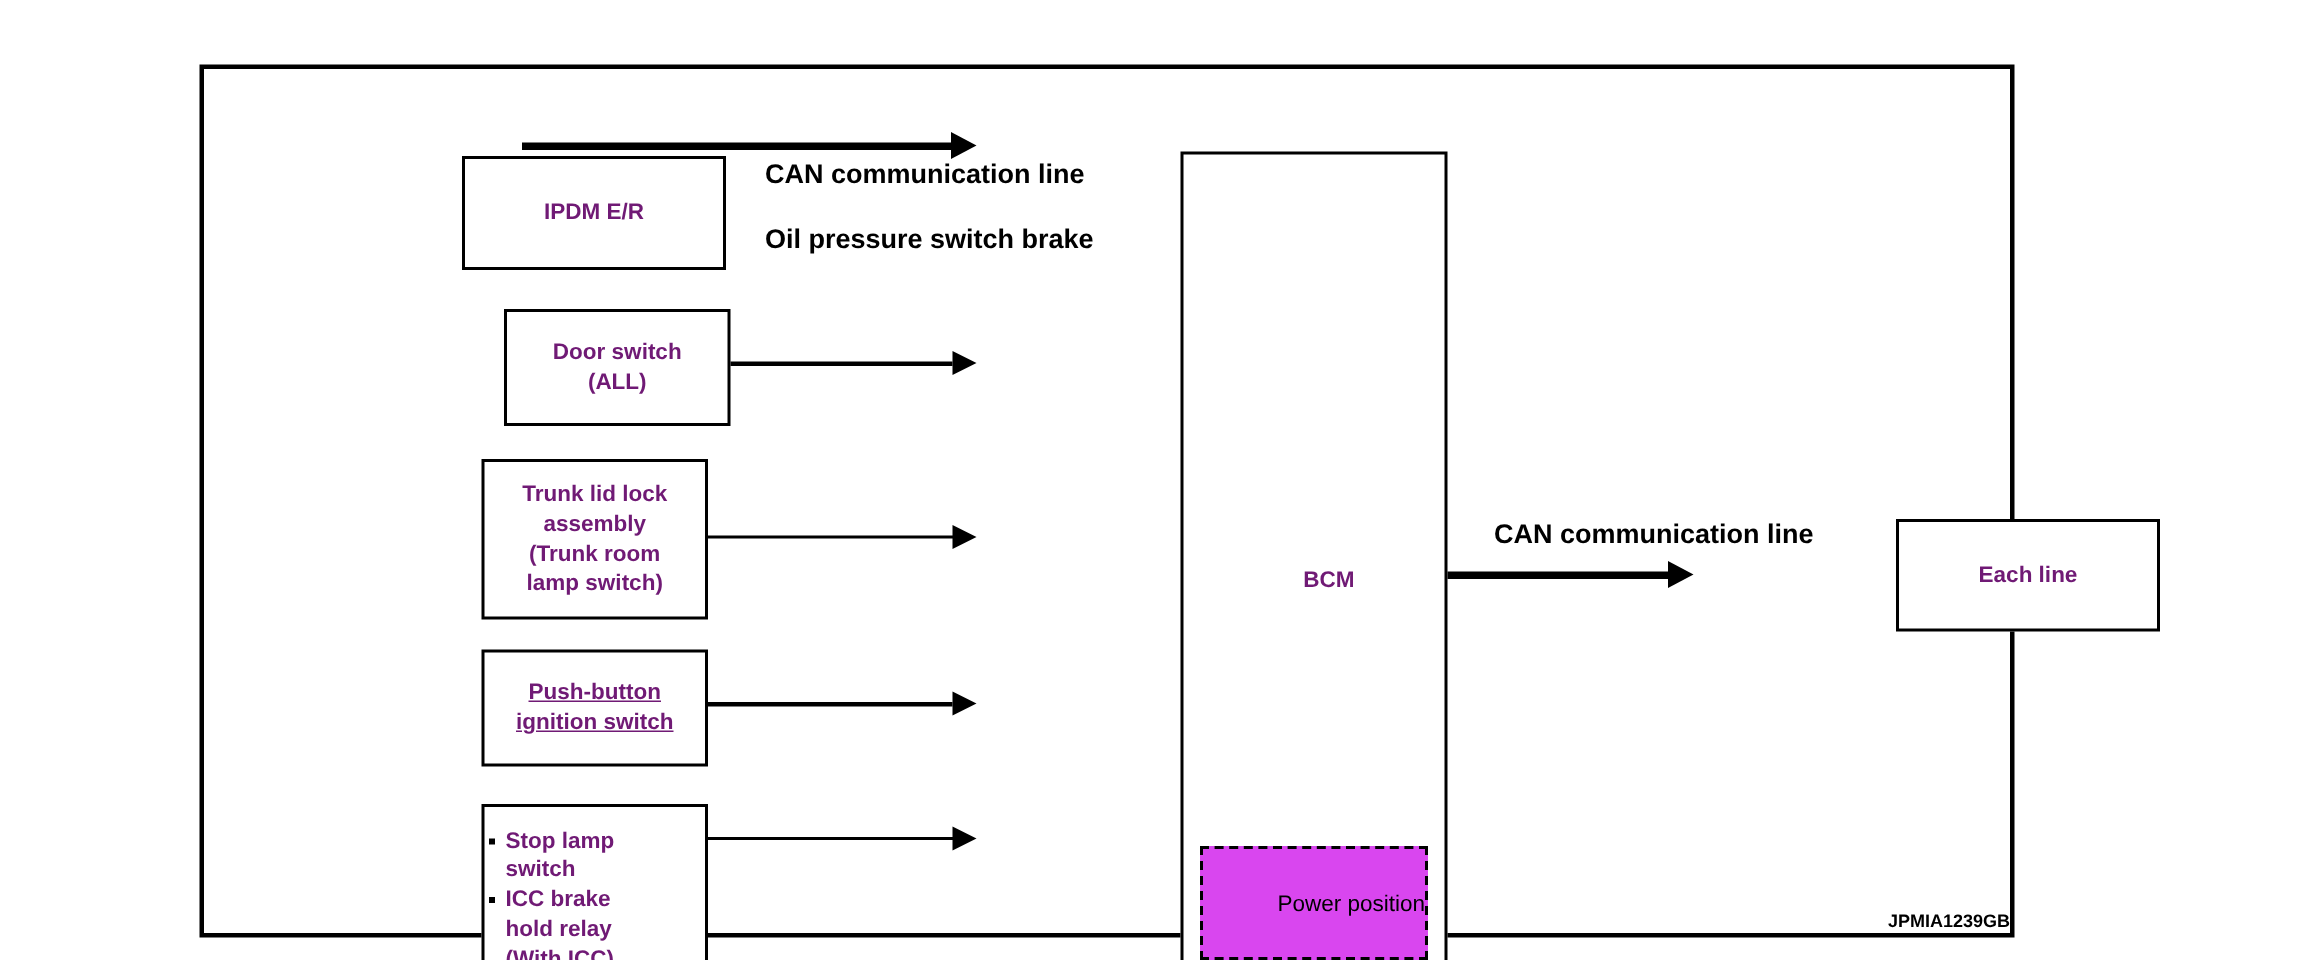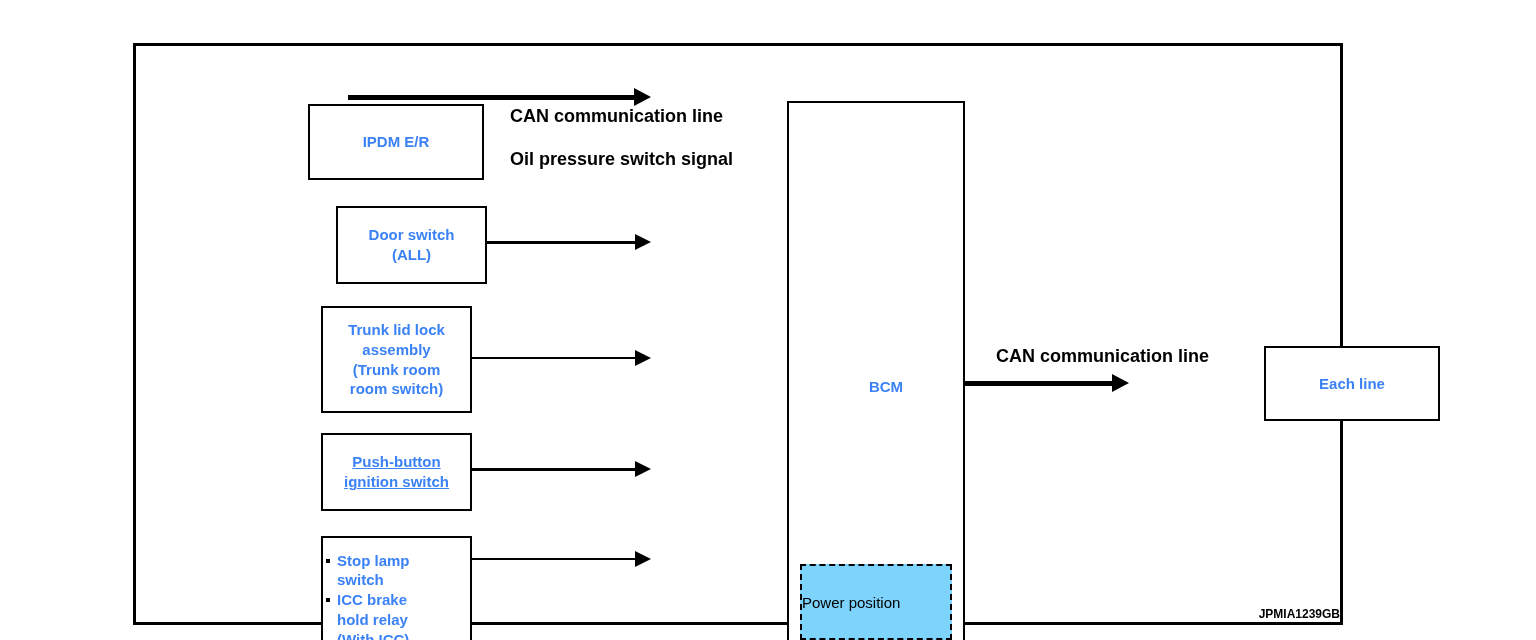--- a/index.html
+++ b/index.html
@@ -35,21 +35,21 @@
     position: absolute;
     border: 2px solid #000000;
     box-sizing: border-box;
     background: #ffffff;
     display: flex;
     align-items: center;
     justify-content: center;
     text-align: center;
     font-size: 15px;
     font-weight: bold;
-    color: #3b82f6;
+    color: #701a75;
     line-height: 1.32;
     z-index: 3;
   }
   .block .lines {
     width: 100%;
     padding: 0 3px;
     box-sizing: border-box;
   }
   .block .lines div { white-space: nowrap; }
 
@@ -90,25 +90,25 @@
   #box-power {
     position: absolute;
     left: 664px;
     top: 518px;
     width: 152px;
     height: 76px;
     border: 2px dashed #000000;
     box-sizing: border-box;
     display: flex;
     align-items: center;
-    justify-content: flex-start;
+    justify-content: flex-end;
     font-size: 15px;
     font-weight: normal;
     color: #000000;
-    background: #7dd3fc;
+    background: #d946ef;
     z-index: 4;
   }
 
   
   .arrow { position: absolute; z-index: 2; }
   .arrow .shaft {
     position: absolute;
     left: 0;
     background: #000000;
   }
@@ -174,21 +174,21 @@
         <div>Door switch</div>
         <div>(ALL)</div>
       </div>
     </div>
 
     <div class="block" id="box-trunk">
       <div class="lines">
         <div>Trunk lid lock</div>
         <div>assembly</div>
         <div>(Trunk room</div>
-        <div>room switch)</div>
+        <div>lamp switch)</div>
       </div>
     </div>
 
     <div class="block" id="box-push">
       <div class="lines">
         <div>Push-button</div>
         <div>ignition switch</div>
       </div>
     </div>
 
@@ -246,19 +246,19 @@
       <div class="shaft" style="width:300px;"></div>
       <div class="head" style="left:299px;"></div>
     </div>
 
     <div class="arrow thick" style="left:693px; top:328px; width:303px; height:18px;">
       <div class="shaft" style="width:283px;"></div>
       <div class="head" style="left:283px;"></div>
     </div>
 
     <div class="line-label" id="label-can-top">CAN communication line</div>
-    <div class="line-label" id="label-oil">Oil pressure switch signal</div>
+    <div class="line-label" id="label-oil">Oil pressure switch brake</div>
     <div class="line-label" id="label-can-right">CAN communication line</div>
 
     <div id="figure-id">JPMIA1239GB</div>
 
   </div>
 </div>
 
 </body></html>

